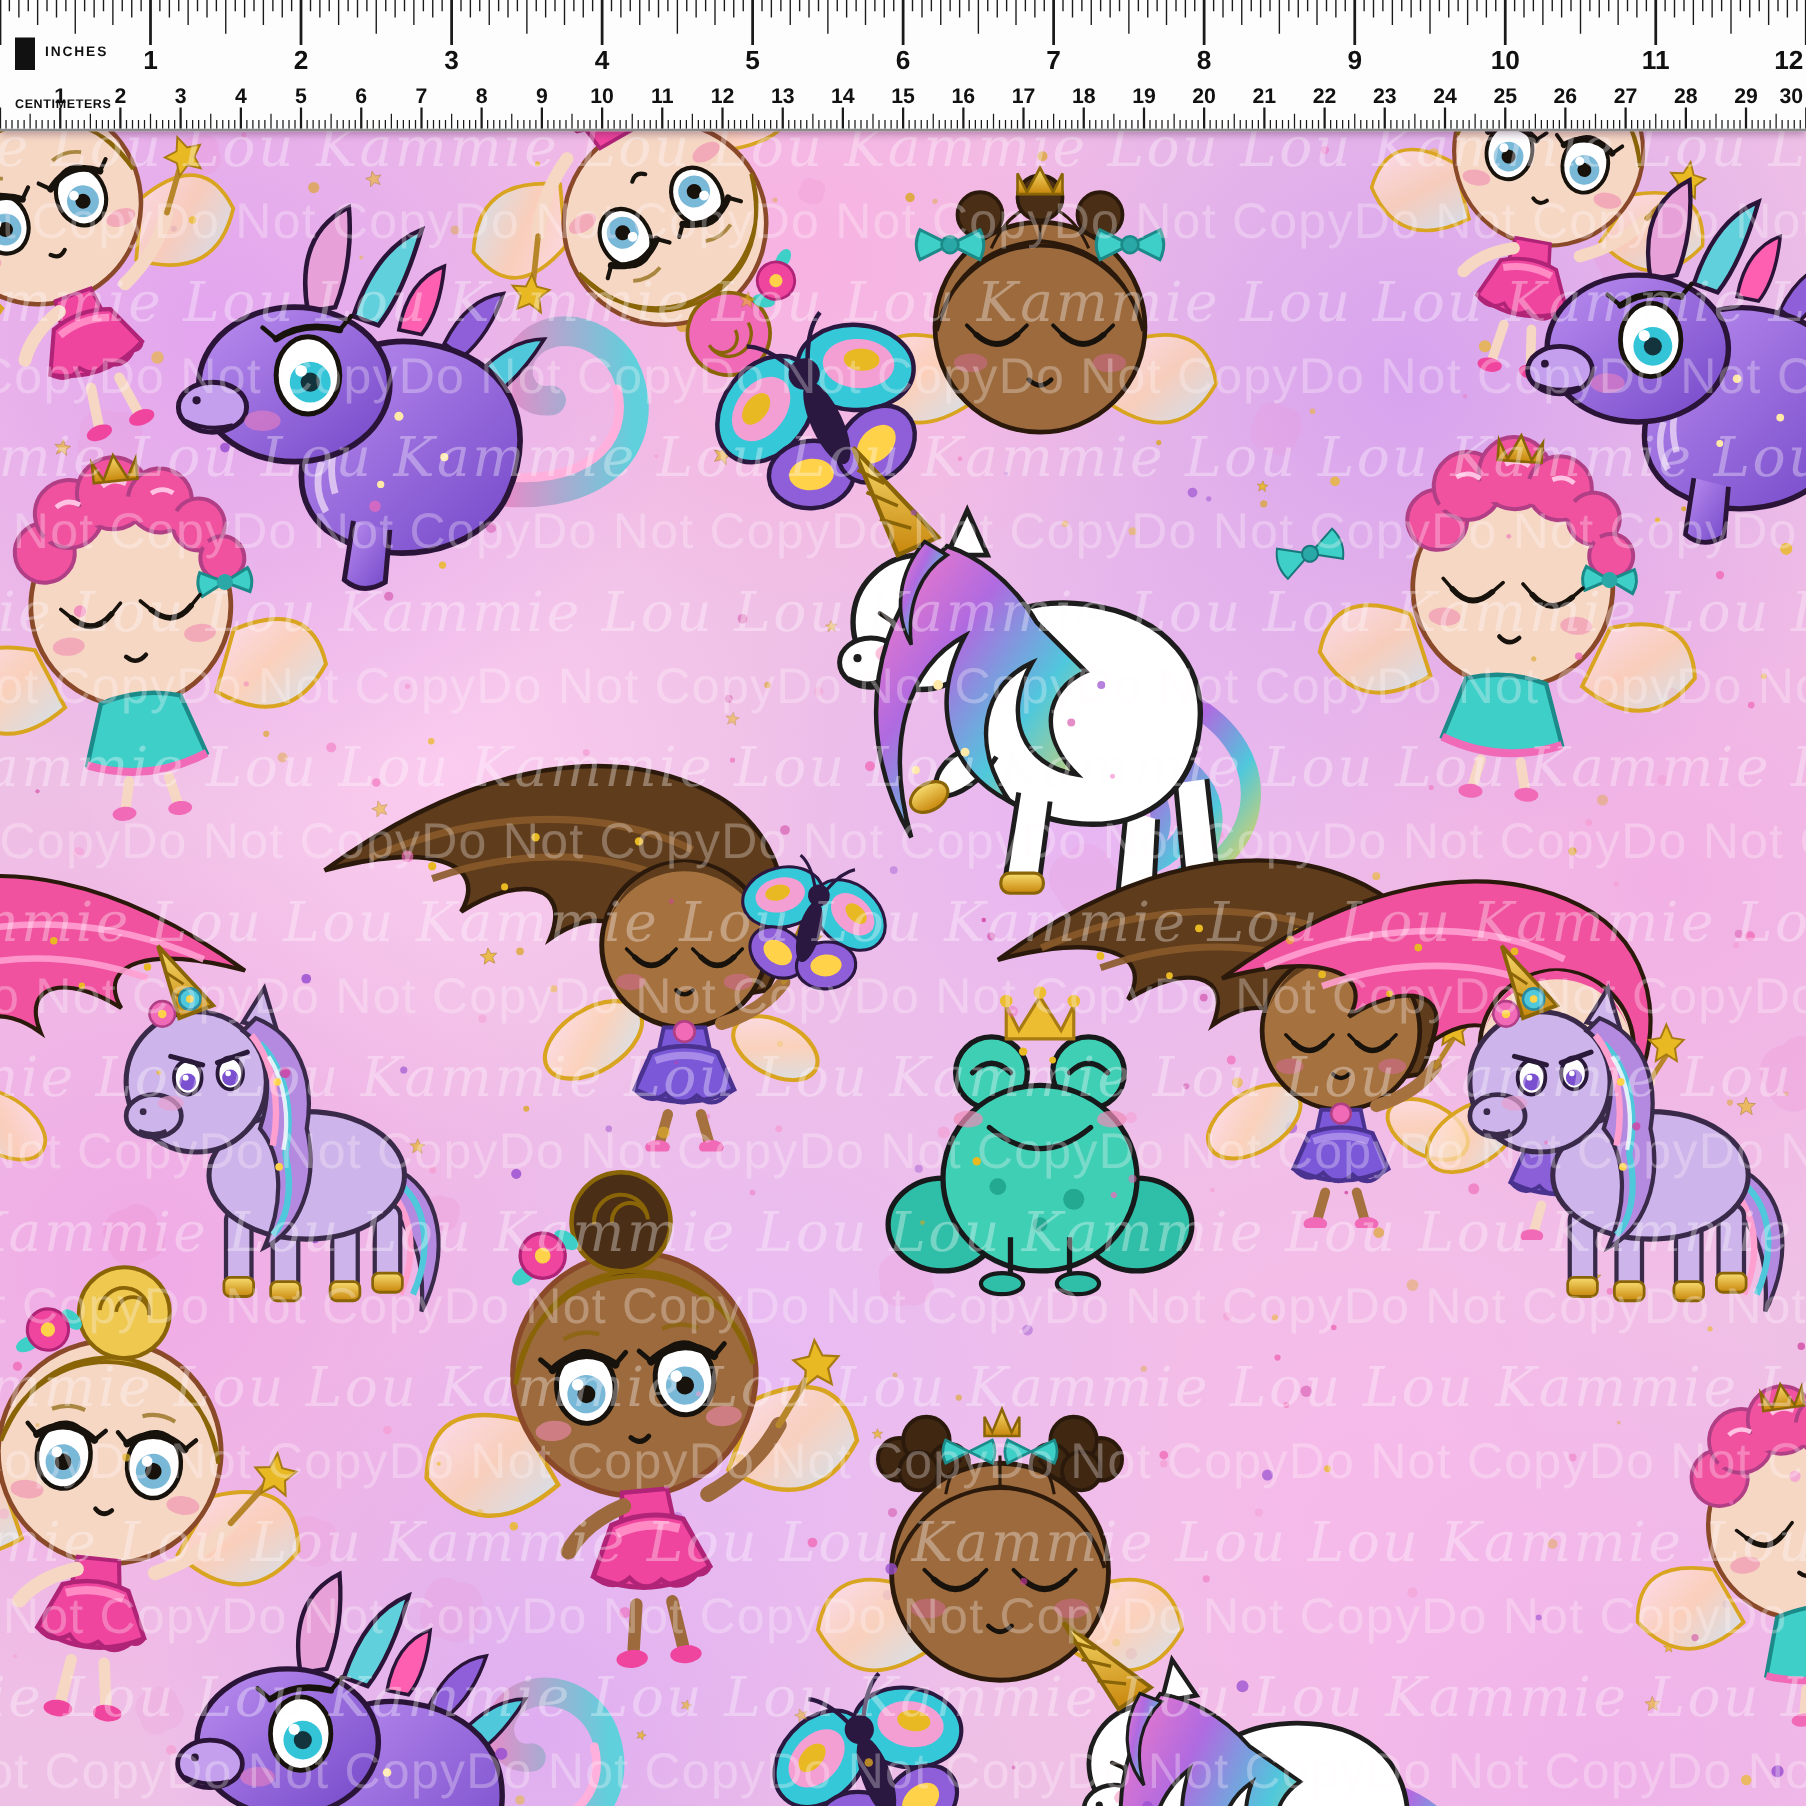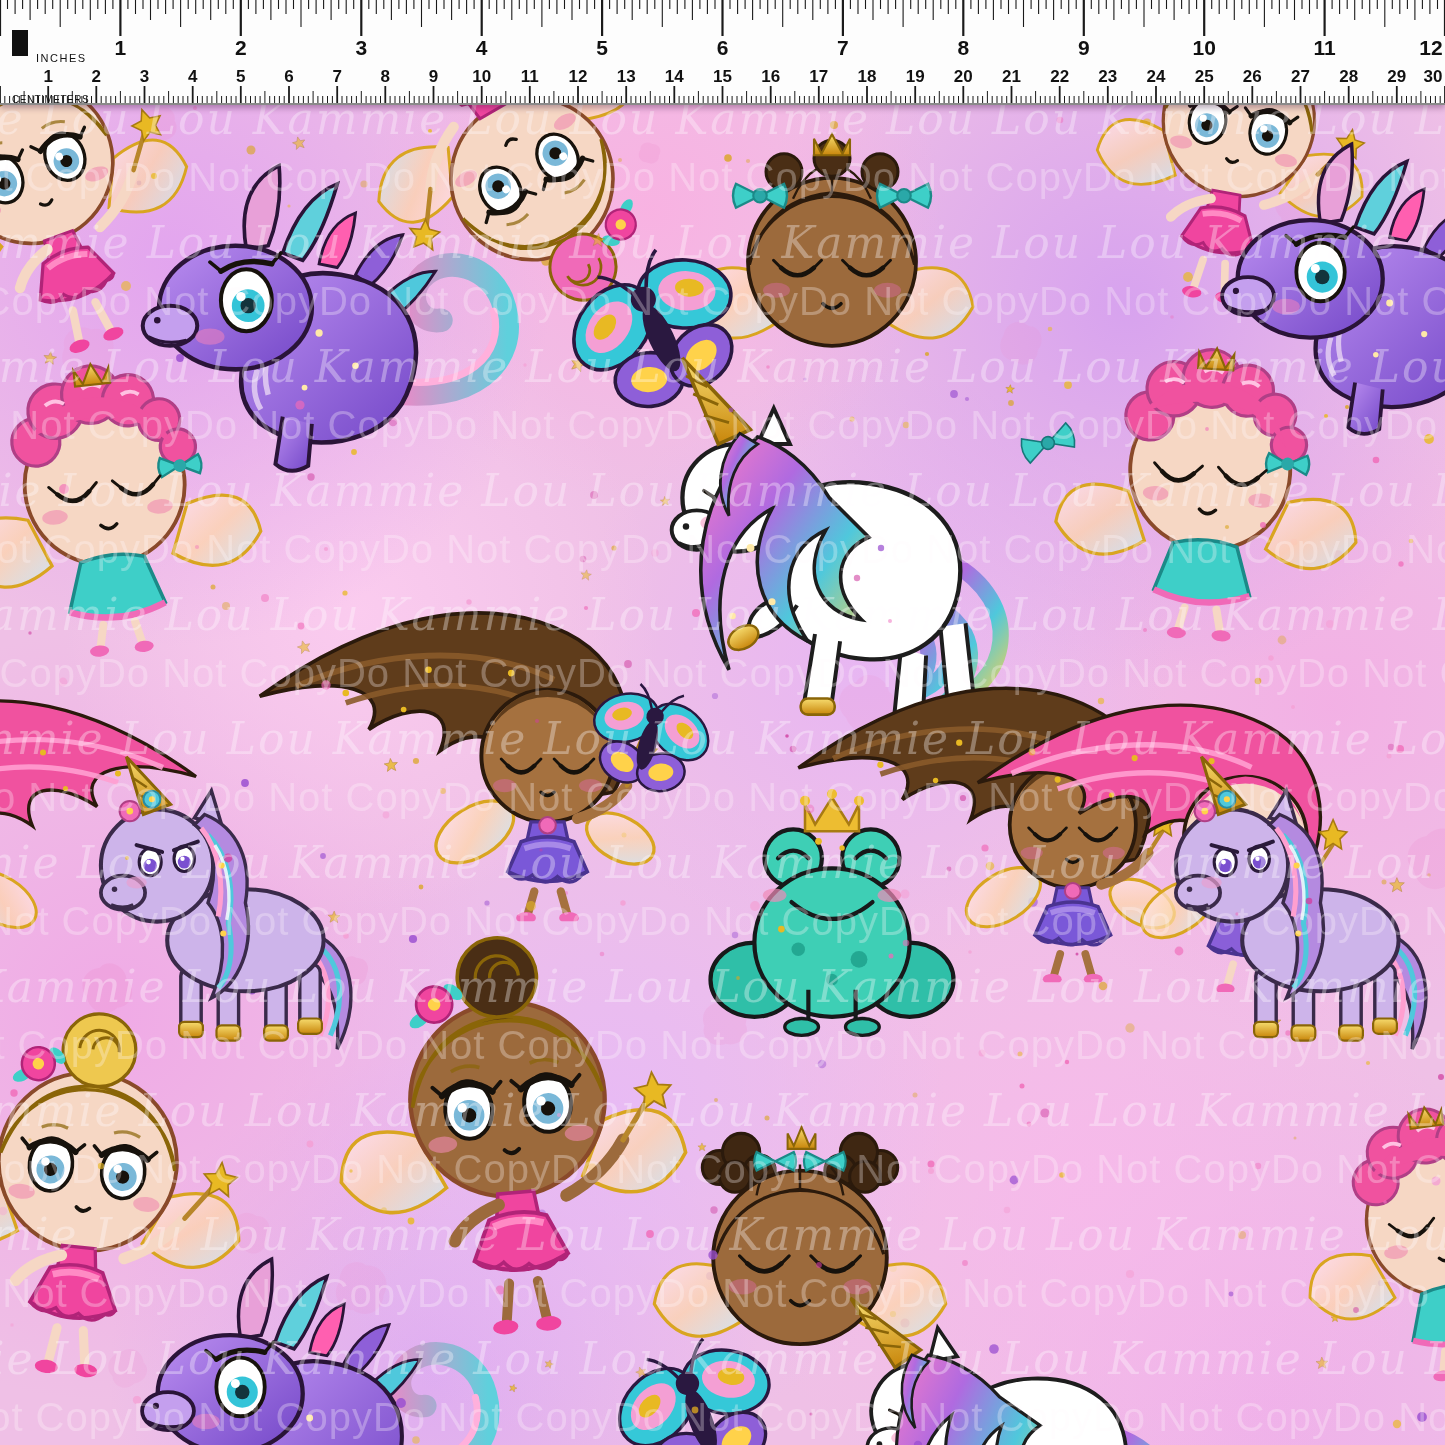--- a/index.html
+++ b/index.html
@@ -4,21 +4,21 @@
 <style>
   html,body{margin:0;padding:0;background:#fff;}
   .stage{position:relative;width:1445px;height:1445px;overflow:hidden;font-family:"Liberation Sans",sans-serif;}
 
   
   .ruler{position:absolute;top:0;left:0;width:1445px;height:103px;background:#fdfdfd;
          border-bottom:2px solid #8a8a8a;box-shadow:0 3px 6px rgba(60,20,60,.35);z-index:5;}
   .ruler svg{position:absolute;top:0;left:0;}
   .num-in{font-family:"Liberation Sans",sans-serif;font-weight:bold;font-size:21px;fill:#111;text-anchor:middle;}
   .num-cm{font-family:"Liberation Sans",sans-serif;font-weight:bold;font-size:17px;fill:#111;text-anchor:middle;}
-  .ruler-label{position:absolute;font-weight:normal;color:#111;z-index:6;margin-top:16px;}
+  .ruler-label{position:absolute;font-weight:bold;color:#111;z-index:6;}
   #inches-label{left:36px;top:36px;font-size:11px;letter-spacing:1.5px;}
   #cm-label{left:12px;top:78px;font-size:10px;letter-spacing:.5px;}
   .endcap{position:absolute;left:12px;top:30px;width:16px;height:26px;background:#111;}
 
   
   .pattern{position:absolute;left:0;top:103px;width:1445px;height:1342px;overflow:hidden;
     background-color:#efc0e6;
     background-image:
       radial-gradient(circle at 12% 12%, rgba(224,160,240,.85) 0%, rgba(224,160,240,0) 22%),
       radial-gradient(circle at 45% 8%,  rgba(250,175,225,.8)  0%, rgba(250,175,225,0) 20%),

